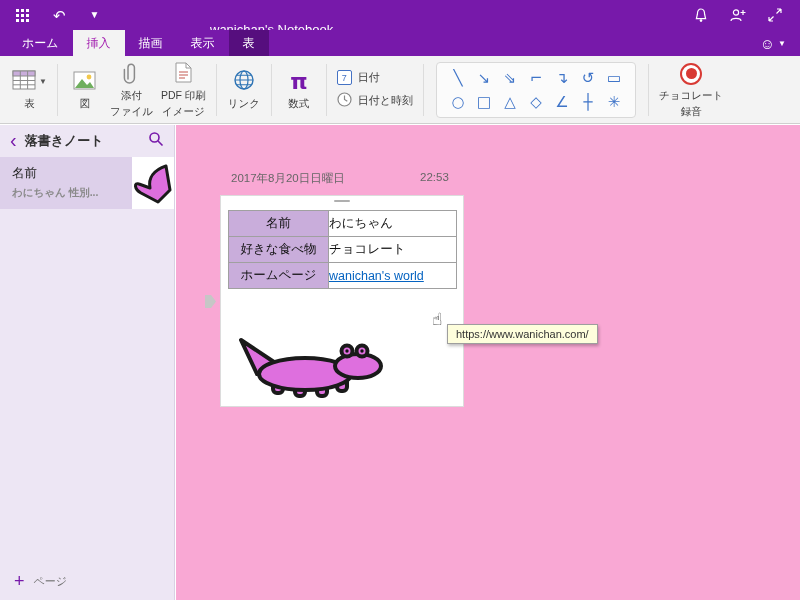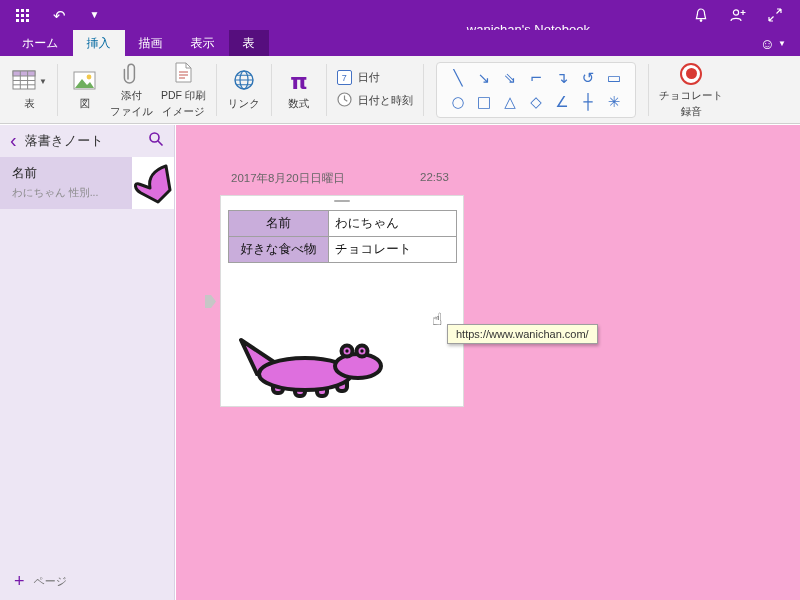--- a/index.html
+++ b/index.html
@@ -3,32 +3,32 @@
 <meta charset="utf-8">
 <style>
   * { margin:0; padding:0; box-sizing:border-box; }
   body { font-family:"Liberation Sans","DejaVu Sans",sans-serif; }
   .app { position:relative; width:800px; height:600px; background:#fff; overflow:hidden; }
 
   
   .titlebar { position:absolute; top:0; left:0; right:0; height:30px; background:#7719AA;
               display:flex; align-items:center; color:#fff; }
   .tb-left { width:210px; display:flex; align-items:center; gap:24px; padding-left:16px; }
-  .tb-title { flex:1; text-align:right; font-size:13px; color:#fff;margin-top:28px; }
+  .tb-title { flex:1; text-align:left; font-size:13px; color:#fff;margin-top:28px; }
   .tb-right { width:210px; display:flex; justify-content:flex-end; align-items:center; gap:22px; padding-right:18px; }
   .tb-icon { display:flex; align-items:center; justify-content:center; cursor:default; }
   .undo-glyph { font-size:15px; line-height:1; }
   .chev-glyph { font-size:10px; line-height:1; }
 
   
   .tabbar { position:absolute; top:30px; left:0; right:0; height:26px; background:#7719AA;
             display:flex; align-items:stretch; }
   .tab { display:flex; align-items:center; padding:0 14px; font-size:12px; color:#fff; }
   .tab:first-child { margin-left:8px; }
-  .tab.active { background:#F3F3F3; color:#0369a1; }
+  .tab.active { background:#F3F3F3; color:#a21caf; }
   .tab.contextual { background:#560E7E; color:#fff; }
   .tabbar-right { margin-left:auto; display:flex; align-items:center; gap:3px; padding-right:14px; color:#fff; }
   .smiley { font-size:15px; line-height:1; }
   .tiny-chev { font-size:8px; }
 
   
   .ribbon { position:absolute; top:56px; left:0; right:0; height:68px; background:#F3F3F3;
             border-bottom:1px solid #CFCFCF; display:flex; align-items:center; padding:0 8px; }
   .rbtn { display:flex; flex-direction:column; align-items:center; justify-content:center;
           gap:3px; min-width:42px; font-size:10.5px; color:#3d3d3d; line-height:1.2; text-align:center; padding:2px 4px; }
@@ -46,43 +46,43 @@
                 font-family:"DejaVu Sans",sans-serif; }
   .record-icon { width:22px; height:22px; border-radius:50%; border:2px solid #D83A34;
                  display:flex; align-items:center; justify-content:center; background:#fff; }
   .record-dot { width:11px; height:11px; border-radius:50%; background:#D83A34; }
 
   
   .sidebar { position:absolute; top:125px; left:0; width:175px; bottom:0; background:#EDE6F4;
              border-right:1px solid #D9D0E3; }
   .sidebar-header { height:32px; display:flex; align-items:center; gap:8px; padding:0 10px; }
   .back-chevron { color:#7719AA; font-size:20px; line-height:1; padding-bottom:3px; }
-  .nb-title { flex:1; font-size:13px; font-weight:normal; color:#333; }
+  .nb-title { flex:1; font-size:13px; font-weight:bold; color:#333; }
   .page-item { height:52px; background:#DDD0EA; display:flex; }
   .page-text { flex:1; padding:8px 0 0 12px; overflow:hidden; }
   .page-title { font-size:12.5px; color:#222; }
-  .page-preview { font-size:10.5px; color:#8a8a8a; margin-top:4px; white-space:nowrap; }
+  .page-preview { font-size:10.5px; color:#8a8a8a; margin-top:4px; white-space:nowrap;font-weight:bold; }
   .page-thumb { width:42px; background:#fff; display:flex; align-items:center; justify-content:flex-start; overflow:hidden; }
   .sidebar-footer { position:absolute; bottom:0; left:0; right:0; height:38px; display:flex;
                     align-items:center; gap:9px; padding:0 14px; }
   .plus-glyph { color:#7719AA; font-size:18px; line-height:1; }
   .addpage-label { font-size:11px; color:#737373; }
 
   
   .content { position:absolute; top:125px; left:176px; right:0; bottom:0; background:#f9a8d4; }
   .date-line { position:absolute; top:46px; left:55px; font-size:11.5px; color:#666; }
   .time-text { position:absolute; top:46px; left:244px; font-size:11.5px; color:#666; }
   .note-box { position:absolute; left:44px; top:70px; width:244px; height:212px; border:1px solid #DCDCDC; background:#fff; }
   .drag-dots { position:absolute; top:4px; left:50%; width:16px; height:2px; transform:translateX(-50%);
                background:#AFAFAF; box-shadow:0 0 0 0 #AFAFAF; border-radius:1px; }
   .drag-dots::before { content:""; position:absolute; left:-2px; top:0; width:2px; height:2px; }
   .note-table { position:absolute; left:7px; top:14px; border-collapse:collapse; }
   .note-table td { border:1px solid #A0A0A0; height:26px; font-size:12.5px; color:#111; }
   td.cell-label { background:#C9ADDB; width:100px; text-align:center; }
-  td.cell-value { background:#fff; width:128px; padding-left:6px; text-align:left; }
+  td.cell-value { background:#fff; width:128px; text-align:left; }
   .note-link { color:#0563C1; text-decoration:underline; }
   .doodle-wrap { position:absolute; left:12px; top:138px; }
   .para-handle { position:absolute; left:29px; top:170px; width:11px; height:13px; background:#C6C6C6;
                  clip-path:polygon(0 0, 55% 0, 100% 50%, 55% 100%, 0 100%); }
   .hand-cursor { position:absolute; left:256px; top:184px; font-size:17px; color:#222;
                  font-family:"DejaVu Sans",sans-serif; }
   .tooltip { position:absolute; left:271px; top:199px; background:#FEFEDC; border:1px solid #9E9E9E;
              padding:3px 8px; font-size:11px; color:#333; white-space:nowrap;
              box-shadow:1px 2px 3px rgba(0,0,0,0.25); }
 </style>
@@ -317,20 +317,26 @@
       <table class="note-table">
         <tbody>
             <tr>
           <td class="cell-label">名前</td>
           <td class="cell-value">わにちゃん</td>
         </tr>
         <tr>
           <td class="cell-label">好きな食べ物</td>
           <td class="cell-value">チョコレート</td>
         </tr>
+        <tr>
+          <td class="cell-label">ホームページ</td>
+          <td class="cell-value">
+            <a class="note-link">wanichan's world</a>
+          </td>
+        </tr>
       </tbody>
         </table>
 
       <div class="doodle-wrap">
         <svg width="155" height="64" viewBox="0 0 155 64">
           <g fill="#DE6FDE" stroke="#1a1a1a" stroke-width="4" stroke-linejoin="round" stroke-linecap="round">
             <path d="M8 6 L44 30 L24 40 Z"></path>
             <rect x="40" y="46" width="10" height="13" rx="4"></rect>
             <rect x="62" y="49" width="10" height="13" rx="4"></rect>
             <rect x="84" y="49" width="10" height="13" rx="4"></rect>

